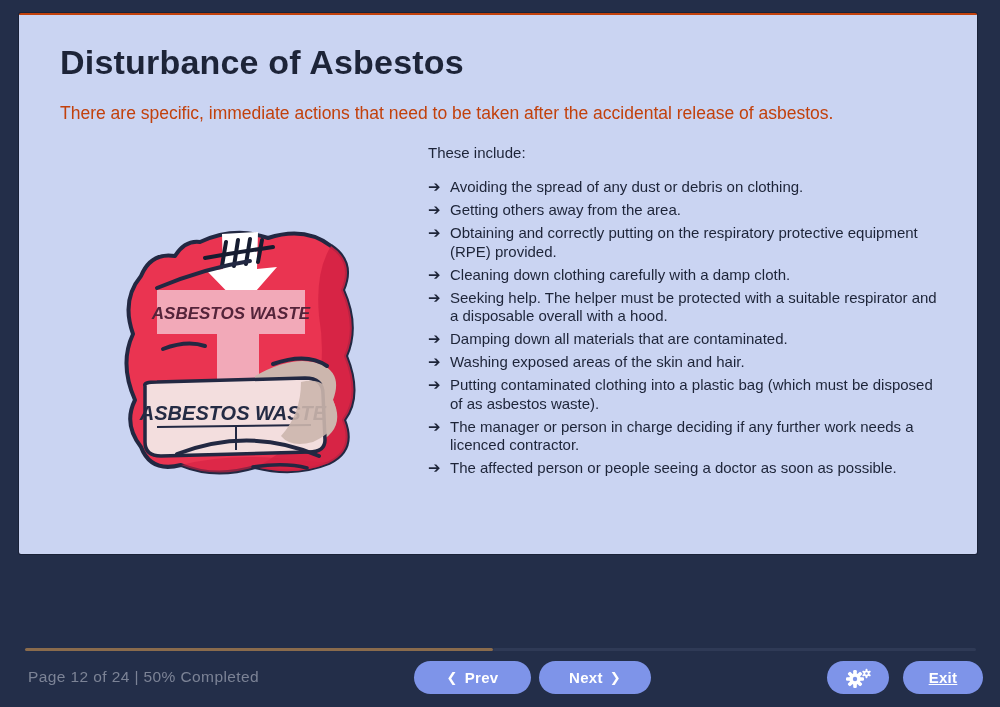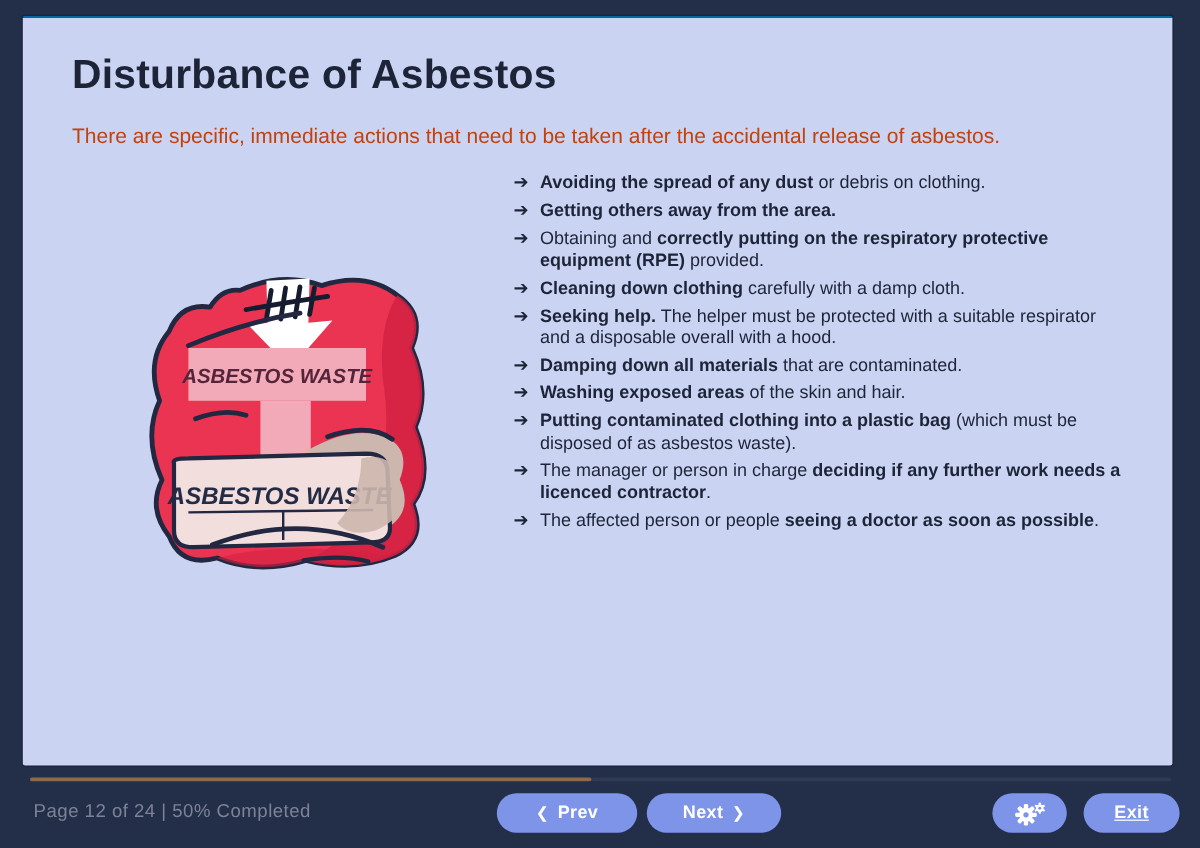--- a/index.html
+++ b/index.html
@@ -7,24 +7,24 @@
   body {
     font-family: "Liberation Sans", "DejaVu Sans", sans-serif;
     background:#232e49;
     position:relative;
     overflow:hidden;
   }
   .stage { position:absolute; inset:0; }
 
   
   .panel {
-    position:absolute; left:19px; top:13px; width:958px; height:625px;
+    position:absolute; left:19px; top:13px; width:958px; height:541px;
     background:#cad4f2;
     border-radius:2px;
-    border-top:2px solid #0369a1;
+    border-top:2px solid #c2410c;
     box-shadow:0 0 0 1px #1a2238;
   }
   .title {
     position:absolute; left:41px; top:28px;
     font-size:34px; font-weight:700; letter-spacing:0.2px;
     color:#1d2438;
   }
   .subtitle {
     position:absolute; left:41px; top:88px; width:880px;
     font-size:17.5px; color:#c2410c;
@@ -38,21 +38,21 @@
   .action-item {
     display:flex; align-items:flex-start;
     font-size:15px; line-height:18.5px;
     margin-bottom:4.5px;
   }
   .action-item .arrow {
     flex:0 0 22px; font-weight:700; font-size:15px;
     color:#1d2438;
   }
   .action-item .itext { flex:1; }
-  .action-item b { font-weight:700; }
+  .action-item b { font-weight:400; }
 
   
   .illustration {
     position:absolute; left:86px; top:199px; width:258px; height:268px;font-style:italic;
   }
 
   
   .footer { position:absolute; left:0; top:644px; width:836px; height:63px;border-radius:17px; }
   .progress-done {
     position:absolute; left:25px; top:4px; width:468px; height:3px;
@@ -130,20 +130,21 @@
         <path d="M 196,168 Q 222,162 228,186 Q 240,214 208,228 Q 186,234 176,222 Q 196,200 196,168 Z" fill="#ccb6ad" opacity="0.9"></path>
 
         <path d="M 168,150 Q 202,138 222,152" fill="none" stroke="#222842" stroke-width="4" stroke-linecap="round"></path>
 
         <path d="M 72,240 Q 145,212 214,242" fill="none" stroke="#222842" stroke-width="4" stroke-linecap="round"></path>
         <path d="M 148,253 Q 180,248 202,254" fill="none" stroke="#222842" stroke-width="3.5" stroke-linecap="round"></path>
       </svg>
     </div>
 
     <div class="list-col">
+      <p class="list-intro">These include:</p>
       <ul class="action-list" id="action-list">
           <li class="action-item">
             <span class="arrow">➔</span>
             <span class="itext"><b>Avoiding the spread of any dust</b><span> or debris on clothing.</span></span>
           </li>
           <li class="action-item">
             <span class="arrow">➔</span>
             <span class="itext"><b>Getting others away from the area.</b></span>
           </li>
           <li class="action-item">

